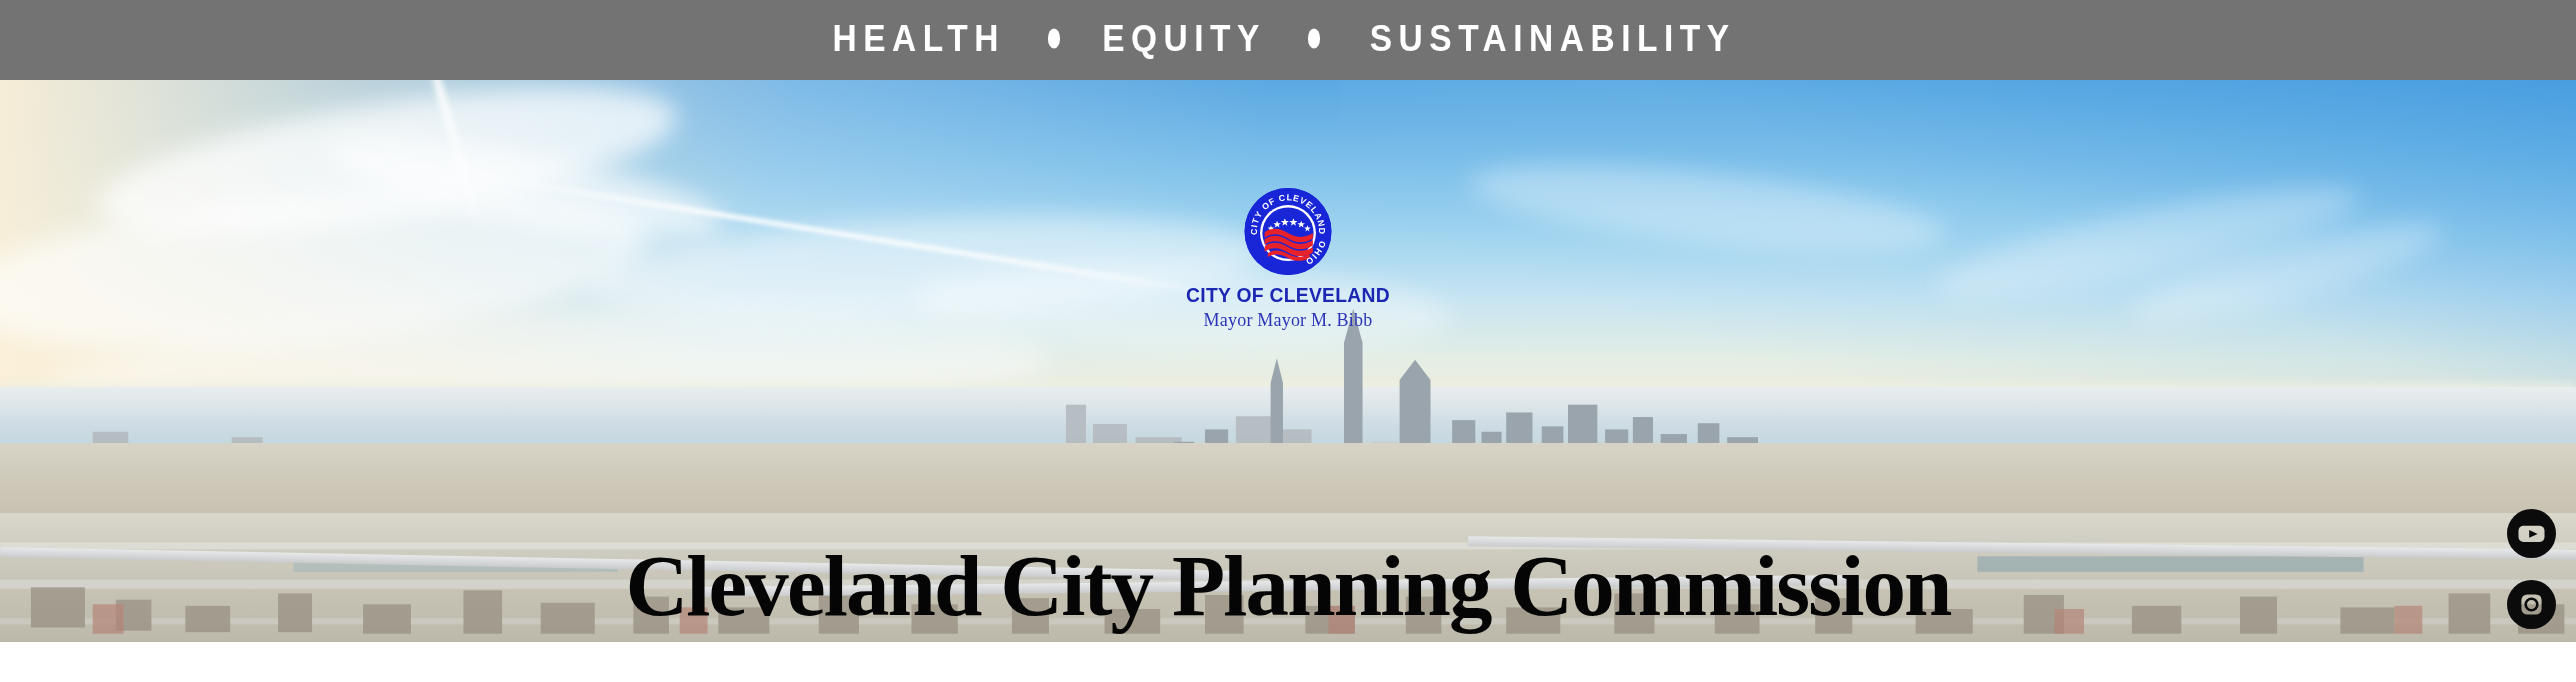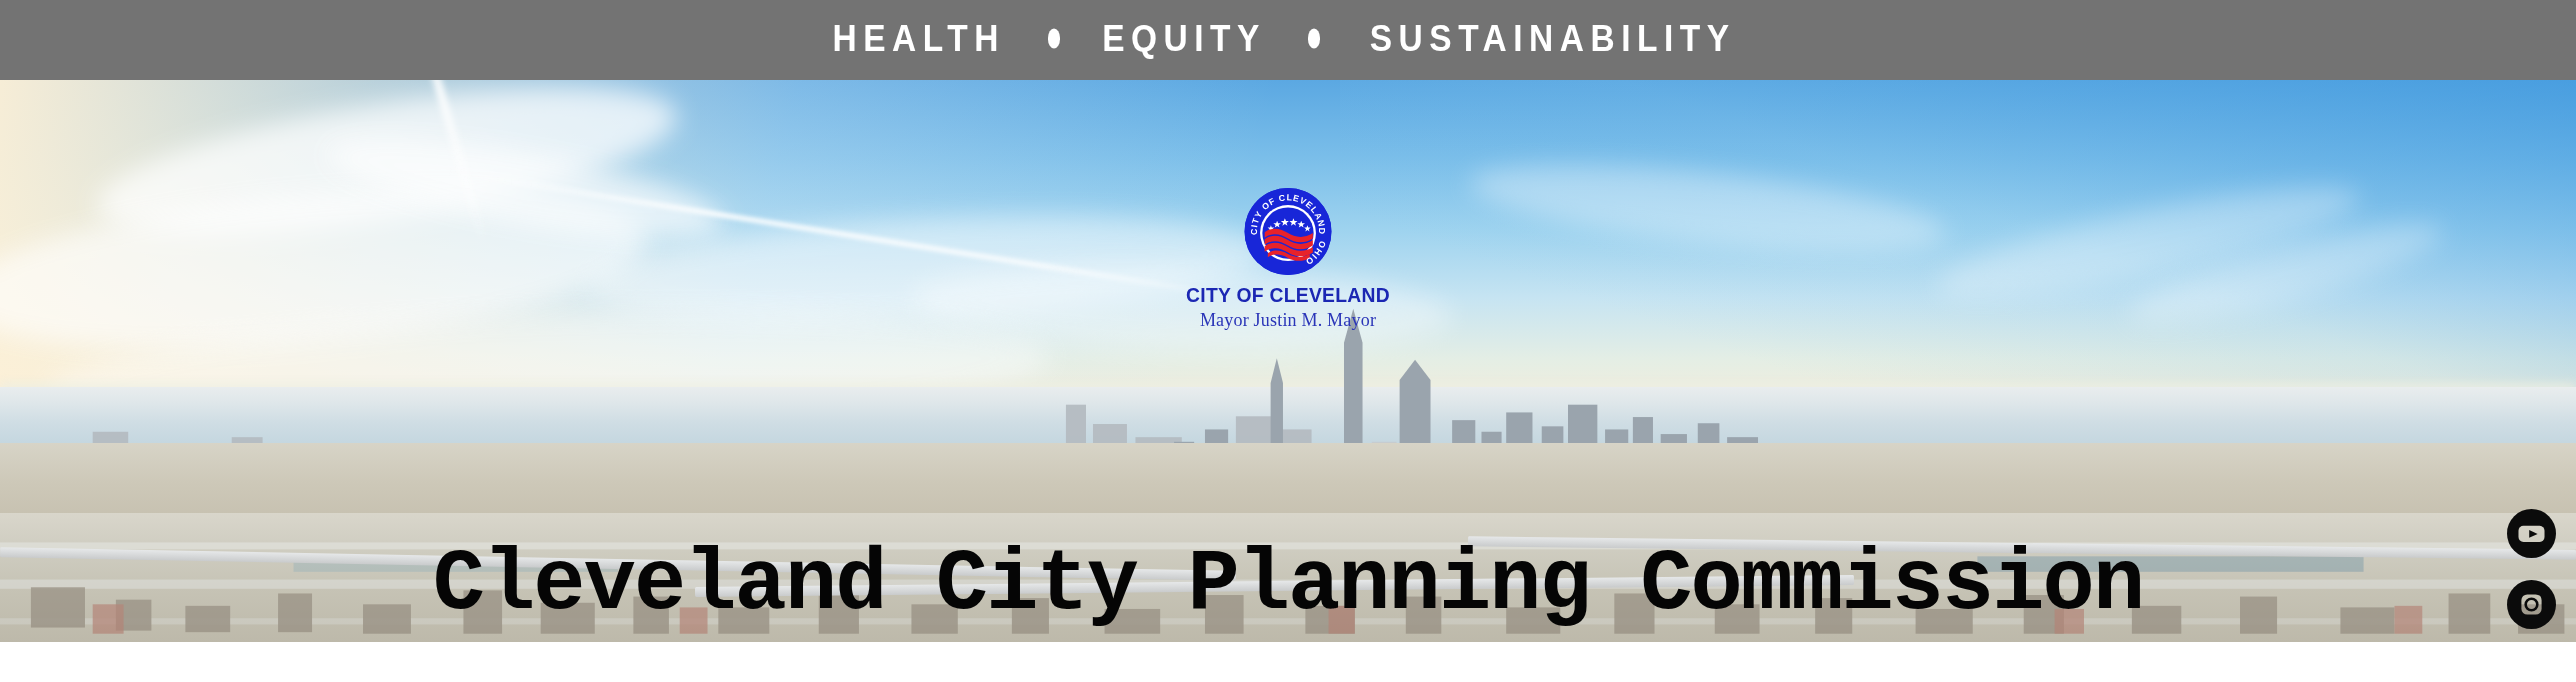--- a/index.html
+++ b/index.html
@@ -161,21 +161,21 @@
     line-height:1;
     white-space:nowrap;
   }
 
   
   .hero-title{
     position:absolute; left:0; top:462px; width:100%;
     text-align:center;
     z-index:30;
     color:#050505;
-    font-family:Liberation Mono, monospace;
+    font-family:Liberation Serif, serif;
     font-weight:bold;
     font-size:87px;
     line-height:1;
     letter-spacing:-1.9px;
     white-space:nowrap;
     transform:scaleX(1.0);
   }
 
   
   .social{
@@ -367,21 +367,21 @@
             <textPath href="#arcTop" startOffset="50%" text-anchor="middle">CITY OF CLEVELAND</textPath>
           </text>
           <text font-size="11.2" letter-spacing="1.4">
             <textPath href="#arcBot" startOffset="42%" text-anchor="middle">OHIO</textPath>
           </text>
         </g>
       </svg>
     </span>
 
     <div class="logo-title">CITY OF CLEVELAND</div>
-    <div class="logo-sub">Mayor Justin M. Mayor</div>
+    <div class="logo-sub">Mayor Mayor M. Bibb</div>
   </div>
 
   <h1 class="hero-title">Cleveland City Planning Commission</h1>
 
   <div class="social">
 
     <a class="social-btn">
       <svg viewBox="0 0 64 64">
         <defs>
           <mask id="ytMask">

